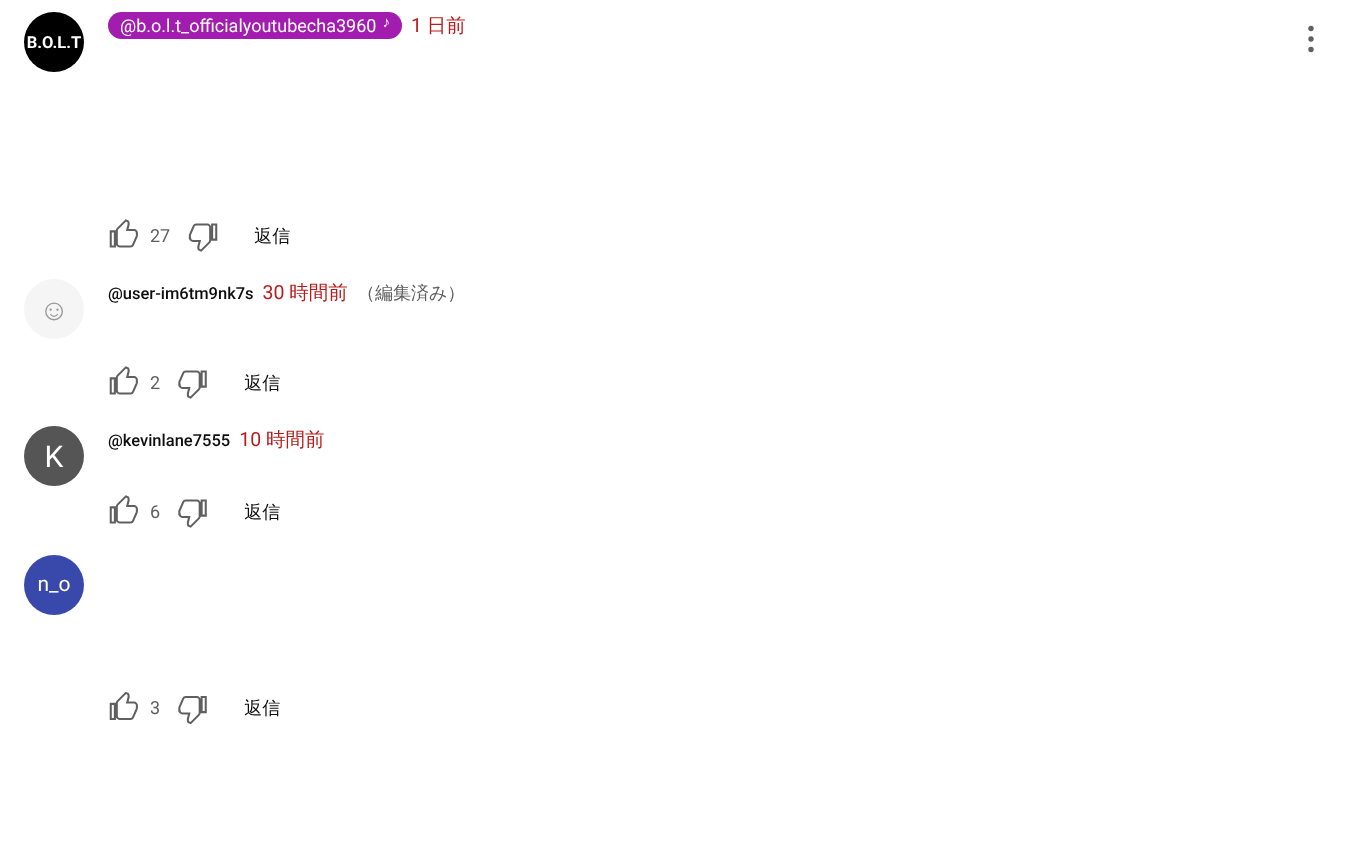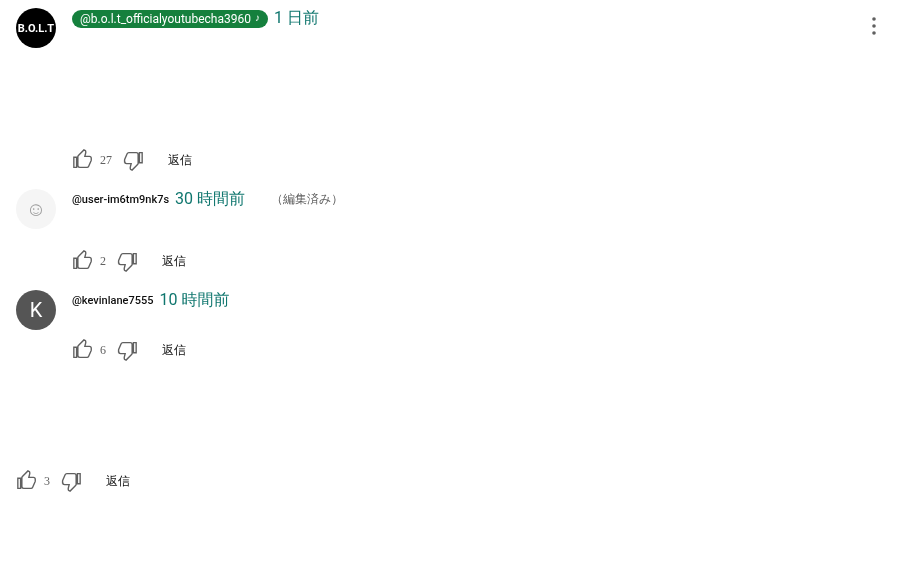--- a/index.html
+++ b/index.html
@@ -8,33 +8,33 @@
   .comment { display: flex; margin-bottom: 8px; }
   .avatar-col { width: 56px; flex: none; padding-top: 0; }
   .avatar { width: 40px; height: 40px; border-radius: 50%; display: flex; align-items: center; justify-content: center; font-size: 16px; color: #fff; }
   .avatar.bolt { background: #000; font-weight: bold; font-size: 11px; }
   .avatar.sketch { background: #f5f5f5; color: #999; font-size: 20px; }
   .avatar.k { background: #555; font-size: 20px; }
   .avatar.no { background: #3949ab; font-size: 14px; }
   .body-col { flex: 1; min-width: 0; }
   .pinned-row { display: flex; align-items: center; gap: 6px; color: #606060; font-size: 12px; margin-bottom: 4px; }
   .header-row { display: flex; align-items: center; gap: 6px; margin-bottom: 4px; }
-  .chip { background: #15803d; color: #fff; border-radius: 12px; padding: 2px 8px 2px 8px; font-size: 12px; display: inline-flex; gap: 4px; }
+  .chip { background: #a21caf; color: #fff; border-radius: 12px; padding: 2px 8px 2px 8px; font-size: 12px; display: inline-flex; gap: 4px; }
   .chip .note { font-size: 10px; }
   .author { font-size: 11px; font-weight: 500; color: #0f0f0f; }
-  .time { font-size: 16px; color: #0f766e; }
-  .edited { font-size: 12px; color: #606060; margin-left: 20px; }
+  .time { font-size: 13px; color: #b91c1c; }
+  .edited { font-size: 12px; color: #606060; }
   .content-spacer { height: 110px; }
   .content-spacer-sm { height: 30px; }
   .content-spacer-md { height: 18px; }
   .content-spacer-lg { height: 85px; }
   .action-row { display: flex; align-items: center; gap: 10px; margin-top: 6px; margin-bottom: 10px; }
   .icon-btn { display: inline-flex; align-items: center; gap: 6px; color: #606060; cursor: pointer; }
   .icon-btn svg { width: 22px; height: 22px; }
-  .count { font-size: 12px; color: #606060; font-family: Liberation Serif, serif; }
+  .count { font-size: 12px; color: #606060; }
   .reply-btn { font-size: 12px; font-weight: 400; color: #0f0f0f; margin-left: 14px; cursor: pointer; }
   .more-col { width: 40px; flex: none; display: flex; justify-content: flex-end; align-items: flex-start; padding-top: 6px; }
   .more-dots { color: #606060; cursor: pointer; }
   .more-dots svg { width: 24px; height: 24px; }
   .pin-icon svg { width: 12px; height: 12px; }
 </style>
 </head>
 <body>
 
 <div class="comments">
@@ -130,20 +130,23 @@
               <path d="M22 4h-3v11h3V4zM3 14c0 1 1 2 2 2h5l-1 4v1c0 .5.2 1 .5 1.3L11 23l6-6c.4-.4.6-1 .6-1.5V6c0-1-1-2-2-2H7.4c-.8 0-1.5.5-1.8 1.2l-2.6 6c-.1.3-.2.5-.2.8v2z"></path>
             </svg>
         </span>
         <span class="reply-btn">返信</span>
       </div>
     </div>
     <div class="more-col"></div>
   </div>
 
   <div class="comment">
+    <div class="avatar-col">
+      <div class="avatar no">n_o</div>
+    </div>
     <div class="body-col">
       <div class="content-spacer-lg"></div>
       <div class="action-row">
         <span class="icon-btn">
           <svg viewBox="0 0 24 24" fill="none" stroke="#606060" stroke-width="1.5">
               <path d="M2 20h3V9H2v11zm19-10c0-1-1-2-2-2h-5l1-4V3c0-.5-.2-1-.5-1.3L13 1 7 7c-.4.4-.6 1-.6 1.5V18c0 1 1 2 2 2h8c.8 0 1.5-.5 1.8-1.2l2.6-6c.1-.3.2-.5.2-.8v-2z"></path>
             </svg>
           <span class="count">3</span>
         </span>
         <span class="icon-btn">

